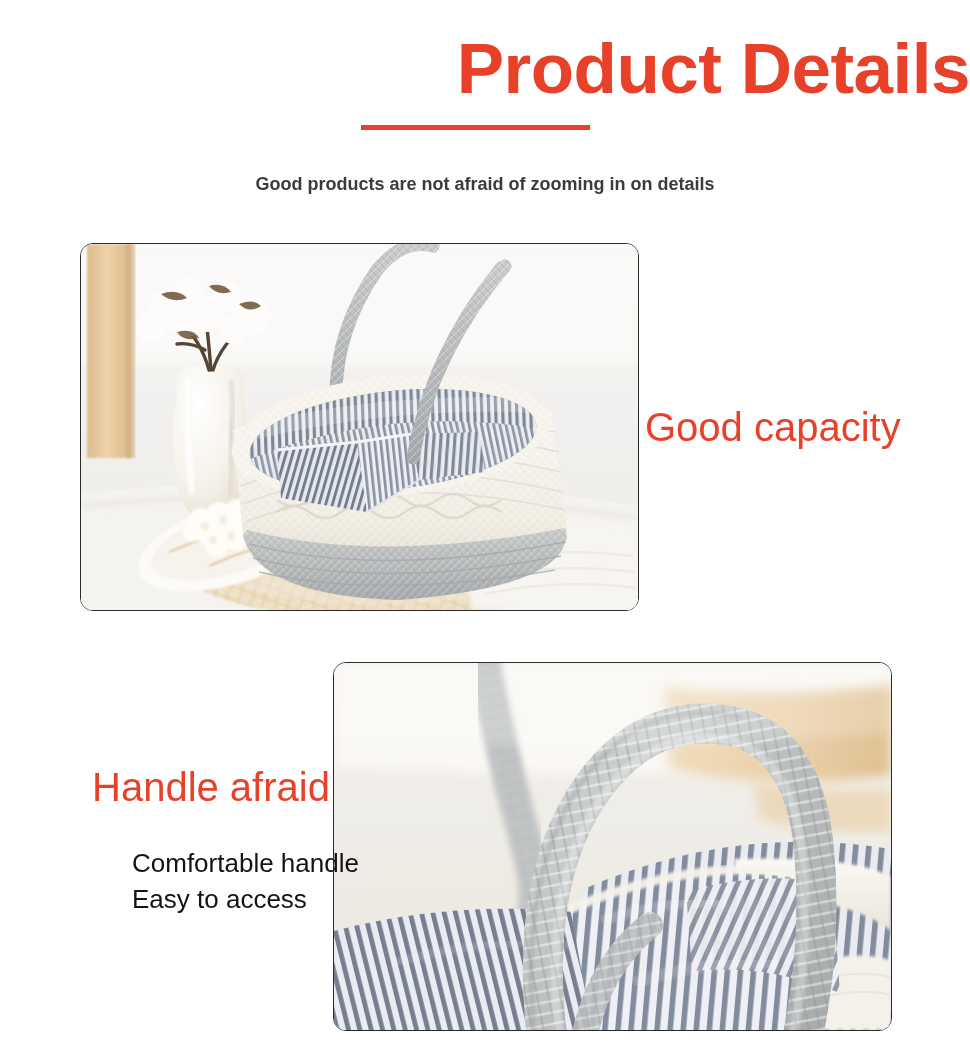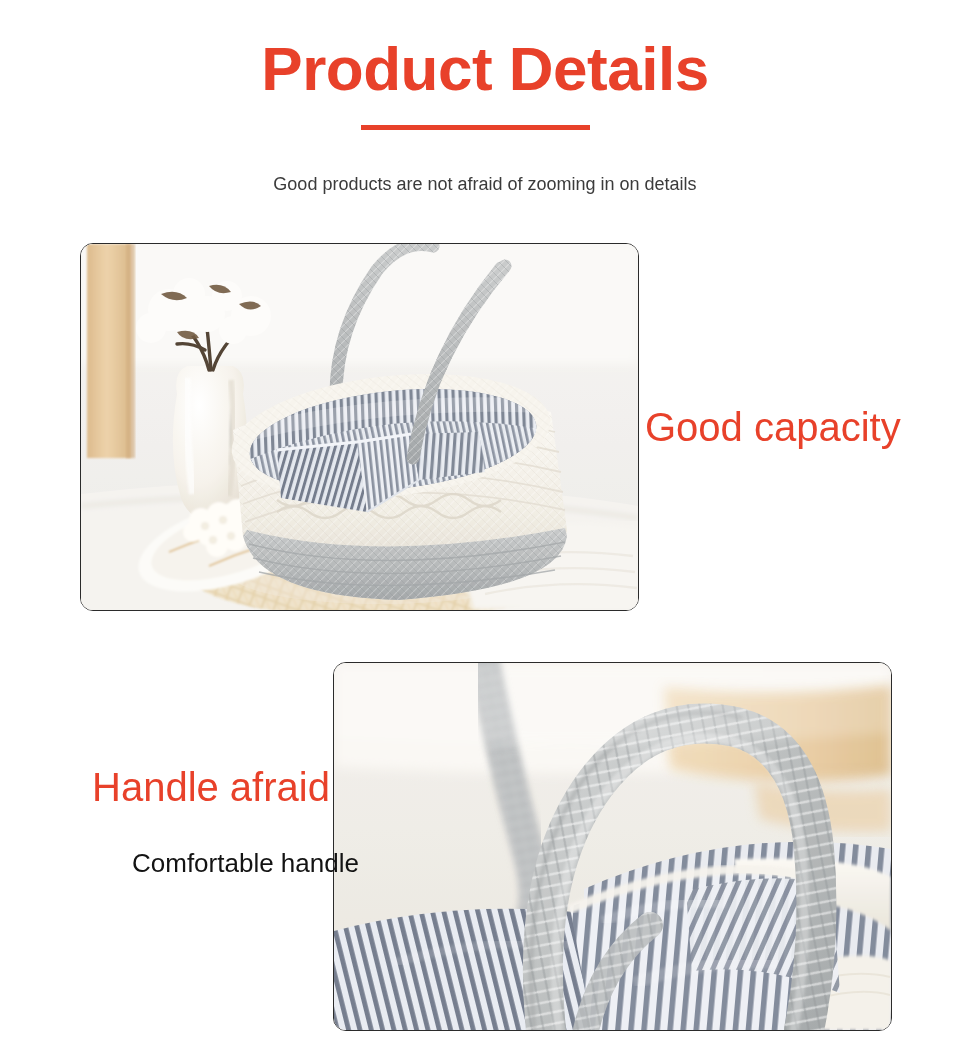--- a/index.html
+++ b/index.html
@@ -14,22 +14,22 @@
     font-family: "Liberation Sans", sans-serif;
     overflow: hidden;
   }
 
   
   .page-title {
     position: absolute;
     top: 32px;
     left: 0;
     width: 970px;
-    text-align: center;
-    font-size: 62px;
+    text-align: right;
+    font-size: 71px;
     line-height: 74px;
     font-weight: 700;
     letter-spacing: -0.5px;
     color: #e8412a;
     white-space: nowrap;
   }
   .title-rule {
     position: absolute;
     top: 125px;
     left: 361px;
@@ -40,20 +40,21 @@
   .page-subtitle {
     position: absolute;
     top: 171px;
     left: 0;
     width: 970px;
     text-align: center;
     font-size: 18px;
     line-height: 26px;
     color: #3b3b3b;
     white-space: nowrap;
+    font-weight: bold;
   }
 
   
   .photo {
     position: absolute;
     border: 1.5px solid #2b2b2b;
     border-radius: 13px;
     overflow: hidden;
     background: #f3f1ee;
   }
@@ -421,13 +422,14 @@
 
     <rect width="557" height="367" fill="#ffffff" opacity="0.05"></rect>
     <path d="M0 0 H557 V70 Q280 92 0 76 Z" fill="#ffffff" opacity="0.22" filter="url(#blurA)"></path>
   </svg>
 </div>
 
 <div class="callout-red" id="callout-handle">Handle afraid</div>
 
 <div class="callout-body">
   <div>Comfortable handle</div>
+  <div>Easy to access</div>
 </div>
 
 </body></html>

